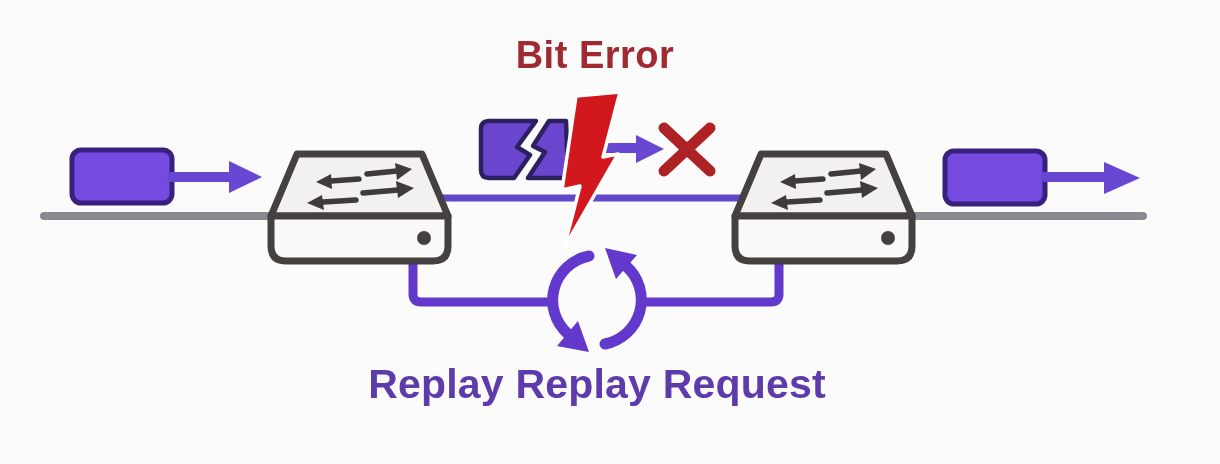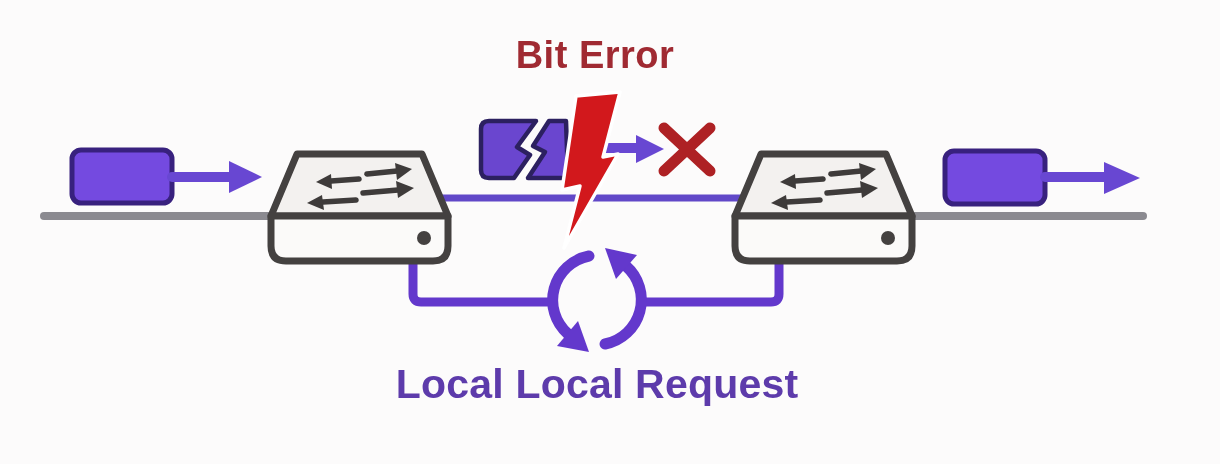--- a/index.html
+++ b/index.html
@@ -119,14 +119,14 @@
       <polygon class="p-head" points="664,149 636,135 636,163"></polygon>
     </g>
     <g>
       <line class="cross" x1="664" y1="128" x2="710" y2="171"></line>
       <line class="cross" x1="710" y1="128" x2="664" y2="171"></line>
     </g>
 
     <polygon class="bolt" points="576,96 620,92 603,157 618,154 564,248 580,186 562,190"></polygon>
   </svg>
 
-  <div class="label caption">Local Local Request</div>
+  <div class="label caption">Replay Replay Request</div>
 </div>
 
 </body></html>

